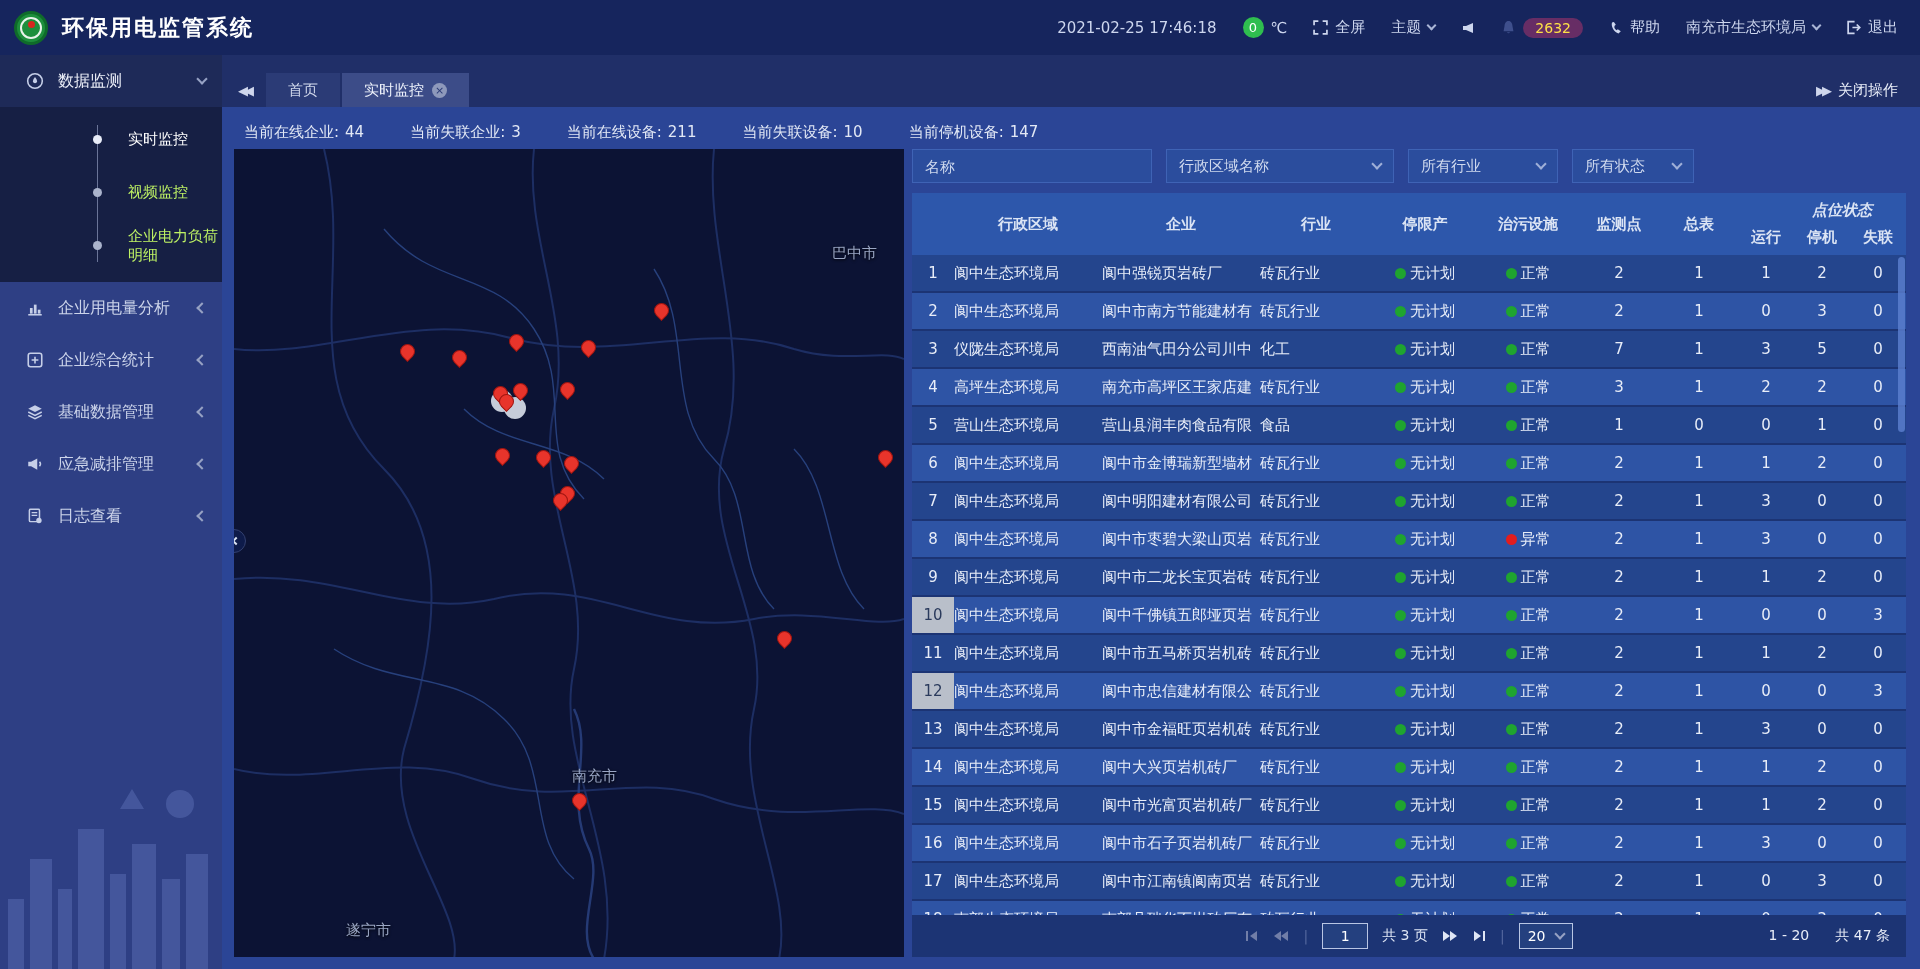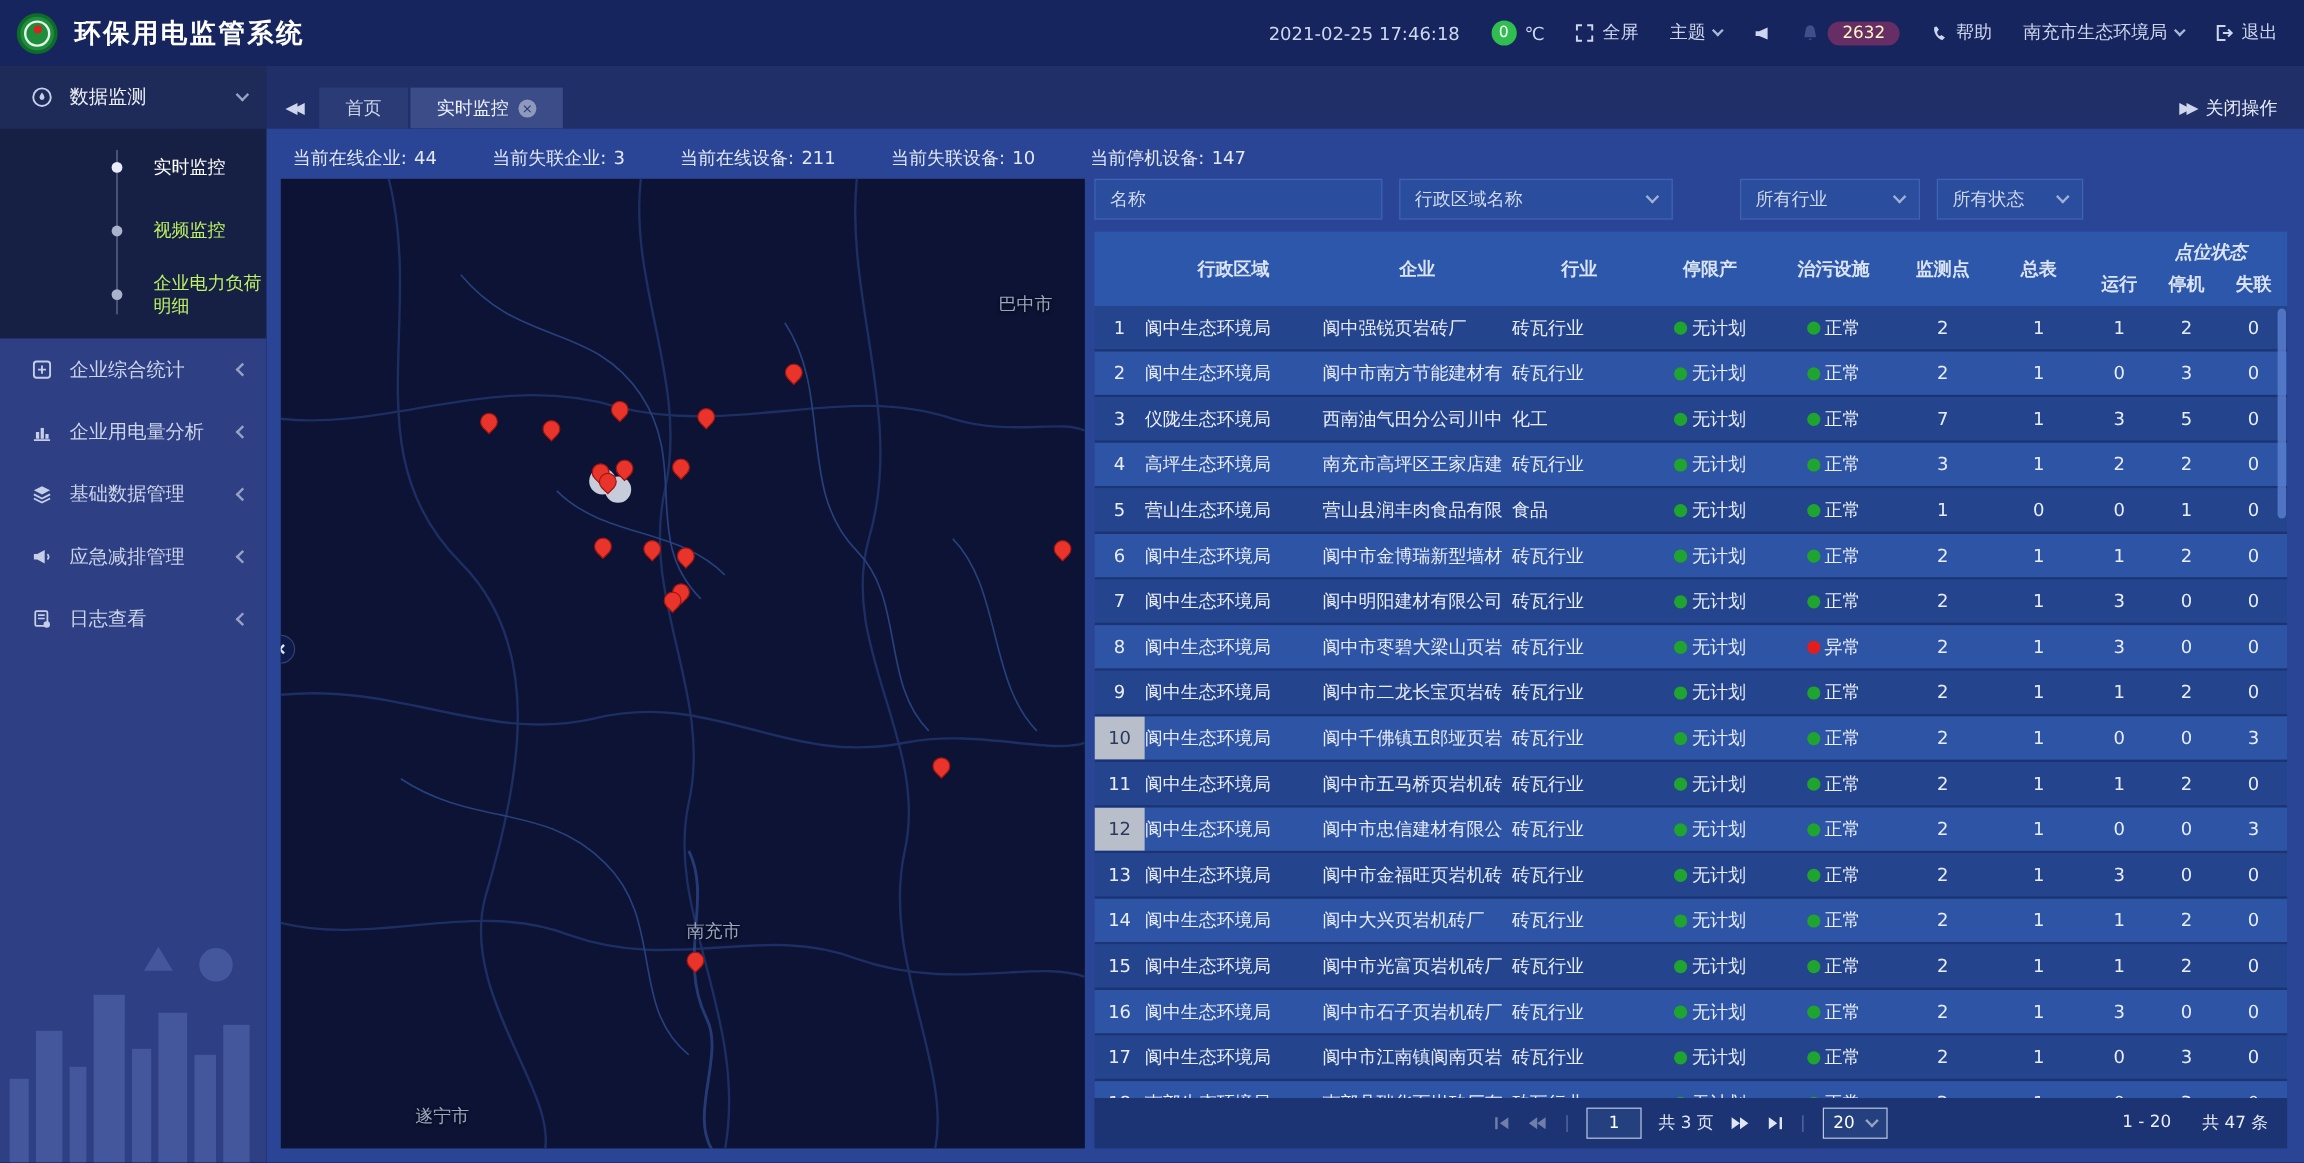--- a/index.html
+++ b/index.html
@@ -17,21 +17,21 @@
     border:2px solid #e9f3ea; }
   .logo::after { content:""; position:absolute; left:11px; top:7px; width:7px; height:7px;
     border-radius:50%; background:#d8261f; }
   .app-title { color:#ffffff; font-size:22px; font-weight:bold; letter-spacing:2px; }
   .top-right { display:flex; align-items:center; gap:26px; color:#cdd6ee; font-size:15px;margin-left:22px; }
   .top-item { display:flex; align-items:center; gap:7px; white-space:nowrap; }
   .temp-badge { width:21px; height:21px; border-radius:50%; background:#2fbe4f; color:#fff;
     font-size:13px; display:flex; align-items:center; justify-content:center; }
   .caret-down { width:7px; height:7px; border-right:2px solid #aab6d6; border-bottom:2px solid #aab6d6;
     transform:rotate(45deg); margin-top:-4px; display:inline-block; }
-  .noti-badge { background:rgba(201,55,110,0.45); color:#fef9c3; border-radius:10px;
+  .noti-badge { background:rgba(201,55,110,0.45); color:#fde047; border-radius:10px;
     padding:2px 12px; font-size:14px; }
   .icon-svg { display:inline-block; vertical-align:middle; }
 
   
   .body-row { flex:1; display:flex; min-height:0; }
 
   
   .sidebar { width:222px; background:#2e3f84; position:relative; flex:0 0 auto; overflow:hidden; }
   .side-item { height:52px; display:flex; align-items:center; padding:0 16px 0 26px;
     color:#ccd4ea; font-size:16px; cursor:pointer; }
@@ -89,21 +89,21 @@
   .map-handle .chev { border-color:#dfe6f5; width:6px; height:6px; margin-left:3px; }
 
   
   .panel { flex:1; display:flex; flex-direction:column; min-width:0; }
   .filters { height:34px; display:flex; gap:14px; flex:0 0 auto; margin-bottom:10px; }
   .filter-box { background:#2b4d9d; border:1px solid #3f63b5; color:#cfd9ee; font-size:15px;
     height:34px; display:flex; align-items:center; padding:0 12px; justify-content:space-between;
     cursor:pointer; }
   input.filter-box { cursor:text; }
   .filter-box .chev { border-color:#9fb0d8; }
-  .f-name { width:240px; } .f-region { width:228px; } .f-industry { width:150px;margin-left:42px; } .f-status { width:122px; }
+  .f-name { width:240px; } .f-region { width:228px; } .f-industry { width:150px; } .f-status { width:122px; }
   input.filter-box::placeholder { color:#cfd9ee; opacity:1; }
 
   .table { flex:1; display:flex; flex-direction:column; min-height:0; position:relative; }
   .grid-cols { display:grid;
     grid-template-columns:42px 148px 1fr 112px 106px 100px 82px 78px 56px 56px 56px; }
   .thead { height:62px; background:#2d57ab; color:#dbe4f4; font-size:15px; font-weight:bold;
     flex:0 0 auto; align-items:center; position:relative; }
   .th { text-align:center; }
   .th.sub { align-self:end; padding-bottom:8px; }
   .th-group { position:absolute; right:34px; top:8px; font-style:italic; font-size:15px; }
@@ -209,34 +209,34 @@
           <span class="dot"></span>
           <span class="sublabel">视频监控</span>
         </div>
         <div class="sub-item">
           <span class="dot"></span>
           <span class="sublabel">企业电力负荷明细</span>
         </div>
       </div>
       <div class="side-item">
         <svg class="icon-svg" width="18" height="18" viewBox="0 0 16 16">
-            <rect x="2" y="2" width="12" height="12" rx="2" stroke="#c6cfe8" stroke-width="1.4" fill="none"></rect>
-            <path d="M5,8 H11 M8,5 V11" stroke="#c6cfe8" stroke-width="1.4"></path>
-          </svg>
-        <span class="slabel">企业综合统计</span>
+            <path d="M2,14 H14" stroke="#c6cfe8" stroke-width="1.4"></path>
+            <rect x="3.5" y="8" width="2.4" height="5" fill="#c6cfe8"></rect>
+            <rect x="7" y="5" width="2.4" height="8" fill="#c6cfe8"></rect>
+            <rect x="10.5" y="9.5" width="2.4" height="3.5" fill="#c6cfe8"></rect>
+          </svg>
+        <span class="slabel">企业用电量分析</span>
         <span class="chev left"></span>
       </div>
       <div class="side-item">
         <svg class="icon-svg" width="18" height="18" viewBox="0 0 16 16">
-            <path d="M2,14 H14" stroke="#c6cfe8" stroke-width="1.4"></path>
-            <rect x="3.5" y="8" width="2.4" height="5" fill="#c6cfe8"></rect>
-            <rect x="7" y="5" width="2.4" height="8" fill="#c6cfe8"></rect>
-            <rect x="10.5" y="9.5" width="2.4" height="3.5" fill="#c6cfe8"></rect>
-          </svg>
-        <span class="slabel">企业用电量分析</span>
+            <rect x="2" y="2" width="12" height="12" rx="2" stroke="#c6cfe8" stroke-width="1.4" fill="none"></rect>
+            <path d="M5,8 H11 M8,5 V11" stroke="#c6cfe8" stroke-width="1.4"></path>
+          </svg>
+        <span class="slabel">企业综合统计</span>
         <span class="chev left"></span>
       </div>
       <div class="side-item">
         <svg class="icon-svg" width="18" height="18" viewBox="0 0 16 16">
             <path d="M8,2 L14,5 8,8 2,5 Z" fill="#c6cfe8"></path>
             <path d="M2,8 L8,11 14,8 M2,11 L8,14 14,11" stroke="#c6cfe8" stroke-width="1.3" fill="none"></path>
           </svg>
         <span class="slabel">基础数据管理</span>
         <span class="chev left"></span>
       </div>

